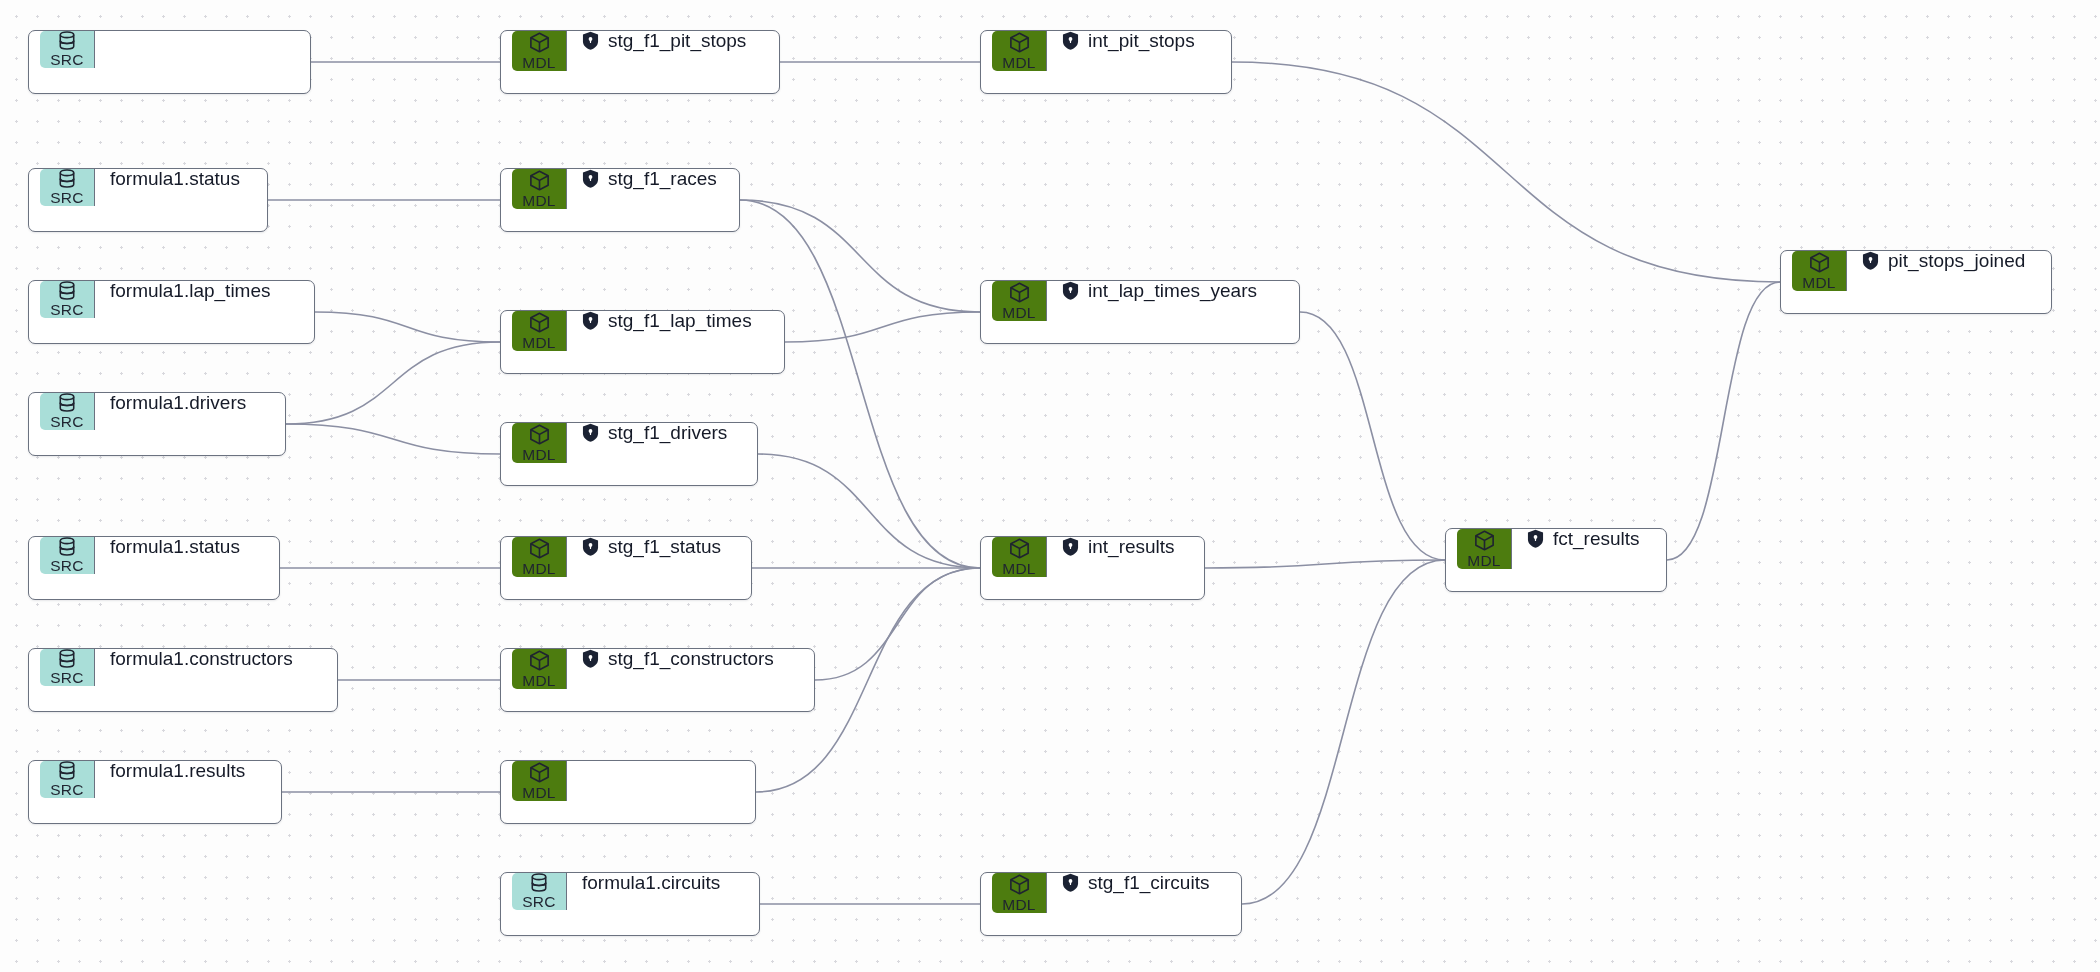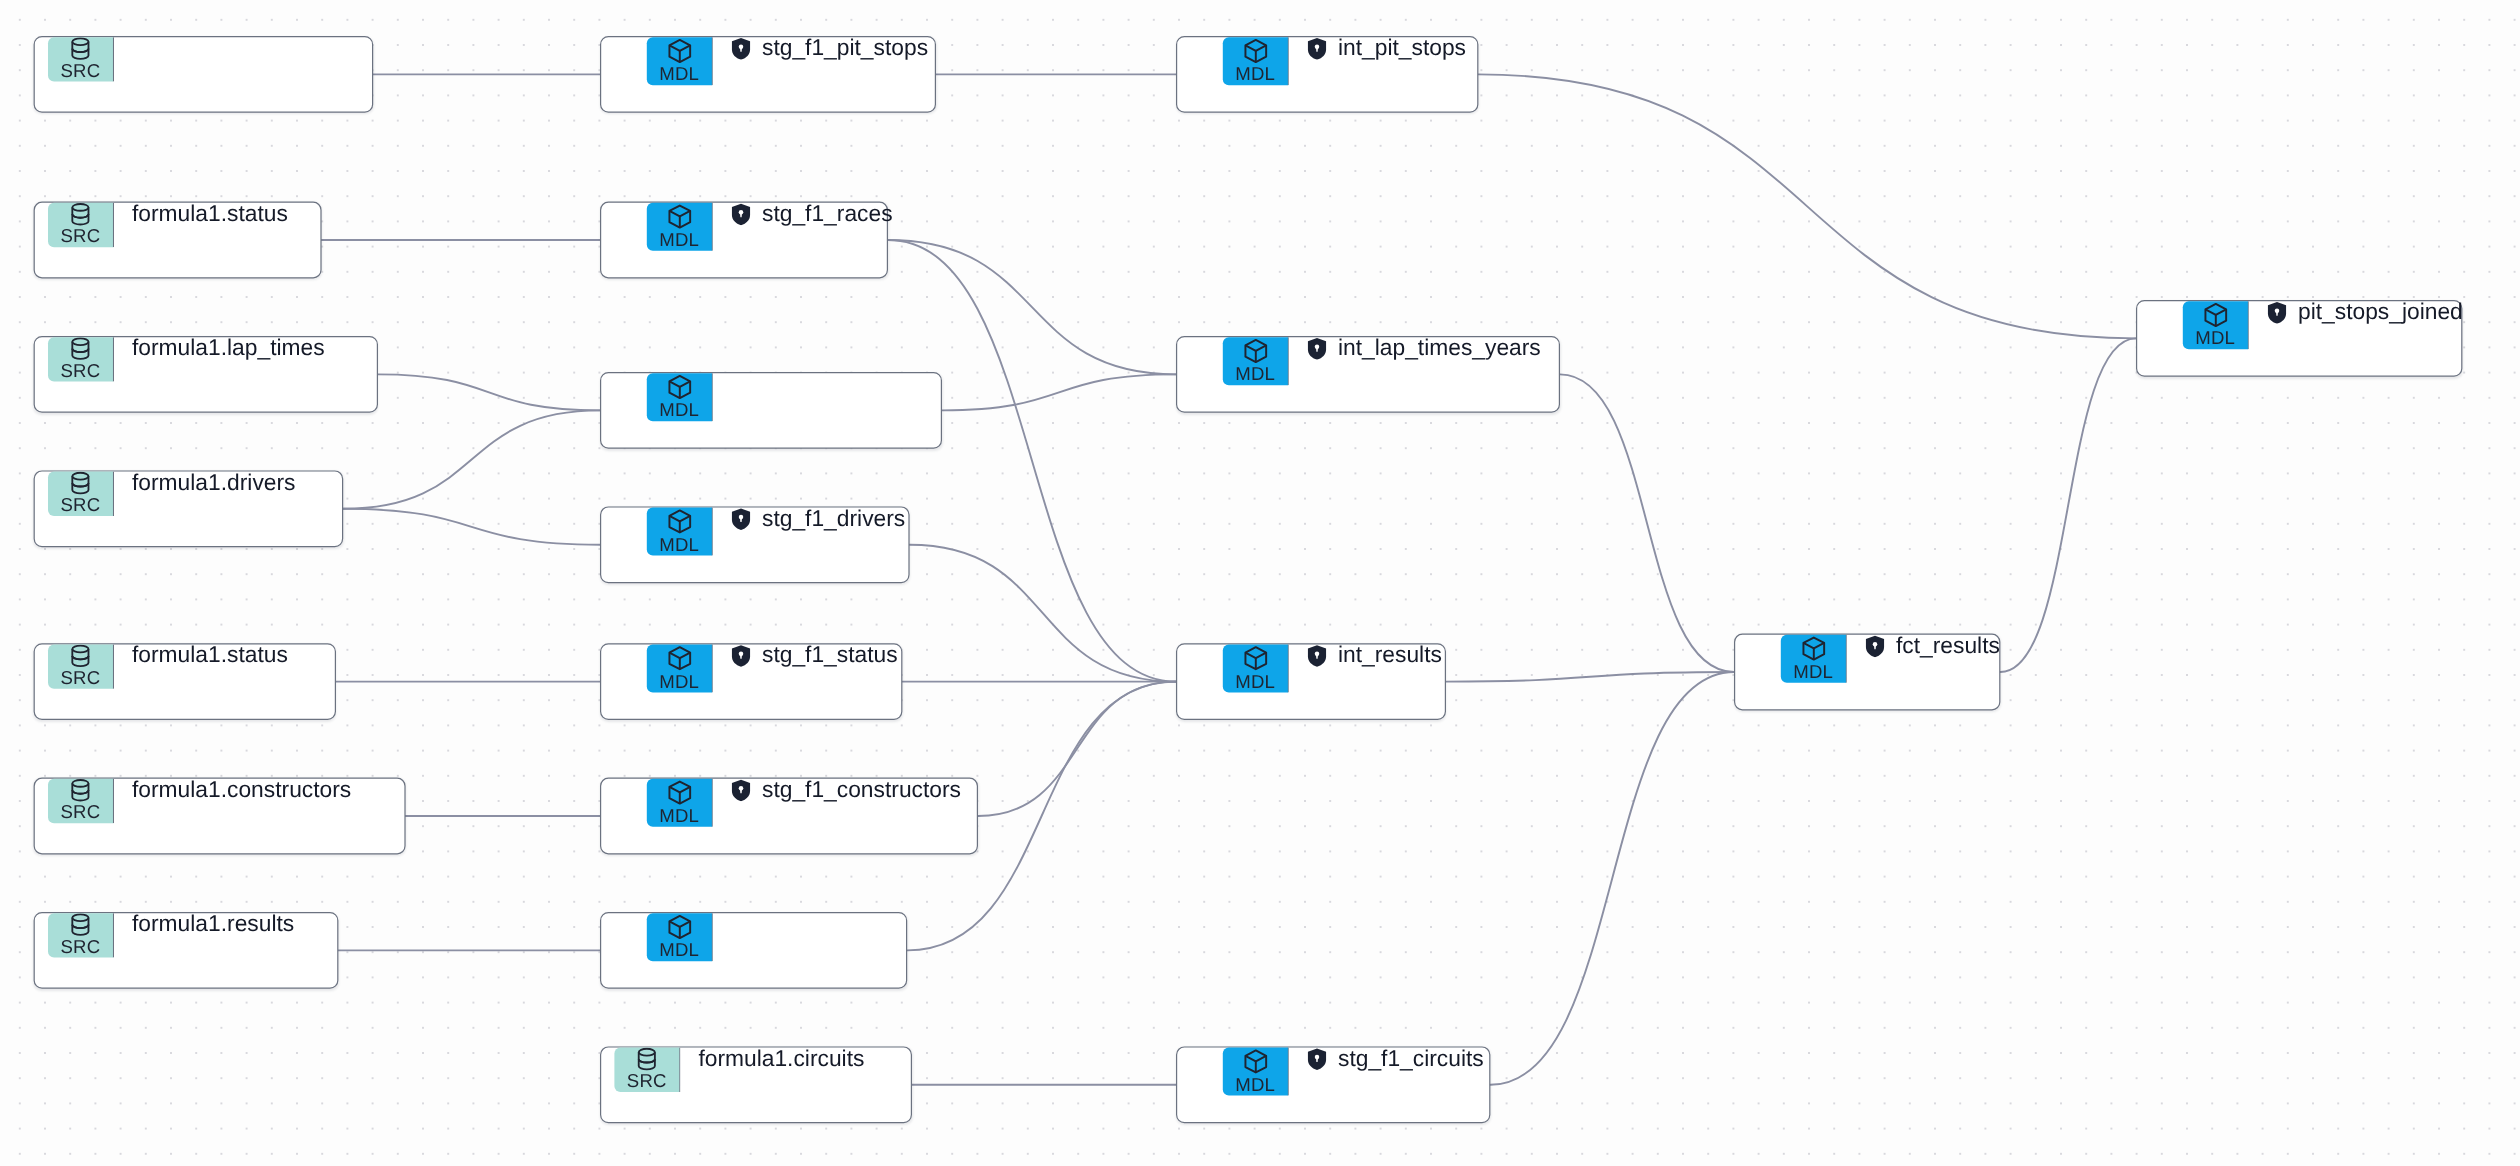--- a/index.html
+++ b/index.html
@@ -49,21 +49,21 @@
     flex-direction: column;
     align-items: center;
     justify-content: center;
     gap: 1px;
     border-right: 1.4px solid #6b7280;
     border-radius: 5px 0 0 5px;
     color: #1f2430;
     user-select: none;
   }
   .badge.src { background: #a9ded8; }
-  .badge.mdl { background: #0ea5e9; margin-left: 27px; }
+  .badge.mdl { background: #4d7c0f; }
   .badge-icon { display: block; line-height: 0; }
   .badge-label {
     font-size: 15.5px;
     letter-spacing: 0.2px;
     line-height: 1;
     color: #1f2430;
     font-family: "Liberation Sans", sans-serif;
   }
   .body {
     flex: 1 1 auto;
@@ -257,20 +257,28 @@
       </div>
       <div class="node" style="left: 500px; top: 310px; width: 285px; height: 64px;">
         <div class="badge mdl">
           <span class="badge-icon"><svg width="23" height="23" viewBox="0 0 24 24">
               <path d="M12 2.4 21 7.1v9.8L12 21.6 3 16.9V7.1z" fill="none" stroke="#1f2430" stroke-width="1.7" stroke-linejoin="round"></path>
               <path d="M3 7.1 12 11.9 21 7.1" fill="none" stroke="#1f2430" stroke-width="1.7" stroke-linejoin="round"></path>
               <path d="M12 11.9v9.7" fill="none" stroke="#1f2430" stroke-width="1.7"></path>
             </svg></span>
           <span class="badge-label">MDL</span>
         </div>
+        <div class="body">
+          <span class="shield-icon"><svg width="17" height="19" viewBox="0 0 18 20">
+              <path d="M9 0.7 17 3.6v7.1c0 4.4-3.3 7.6-8 9.0-4.7-1.4-8-4.6-8-9.0V3.6z" fill="#1b2233"></path>
+              <circle cx="9" cy="8.3" r="2.0" fill="#ffffff"></circle>
+              <path d="M8.1 8.6h1.8l-0.35 4.1h-1.1z" fill="#ffffff"></path>
+            </svg></span>
+          <span class="label">stg_f1_lap_times</span>
+        </div>
       </div>
       <div class="node" style="left: 500px; top: 422px; width: 258px; height: 64px;">
         <div class="badge mdl">
           <span class="badge-icon"><svg width="23" height="23" viewBox="0 0 24 24">
               <path d="M12 2.4 21 7.1v9.8L12 21.6 3 16.9V7.1z" fill="none" stroke="#1f2430" stroke-width="1.7" stroke-linejoin="round"></path>
               <path d="M3 7.1 12 11.9 21 7.1" fill="none" stroke="#1f2430" stroke-width="1.7" stroke-linejoin="round"></path>
               <path d="M12 11.9v9.7" fill="none" stroke="#1f2430" stroke-width="1.7"></path>
             </svg></span>
           <span class="badge-label">MDL</span>
         </div>

